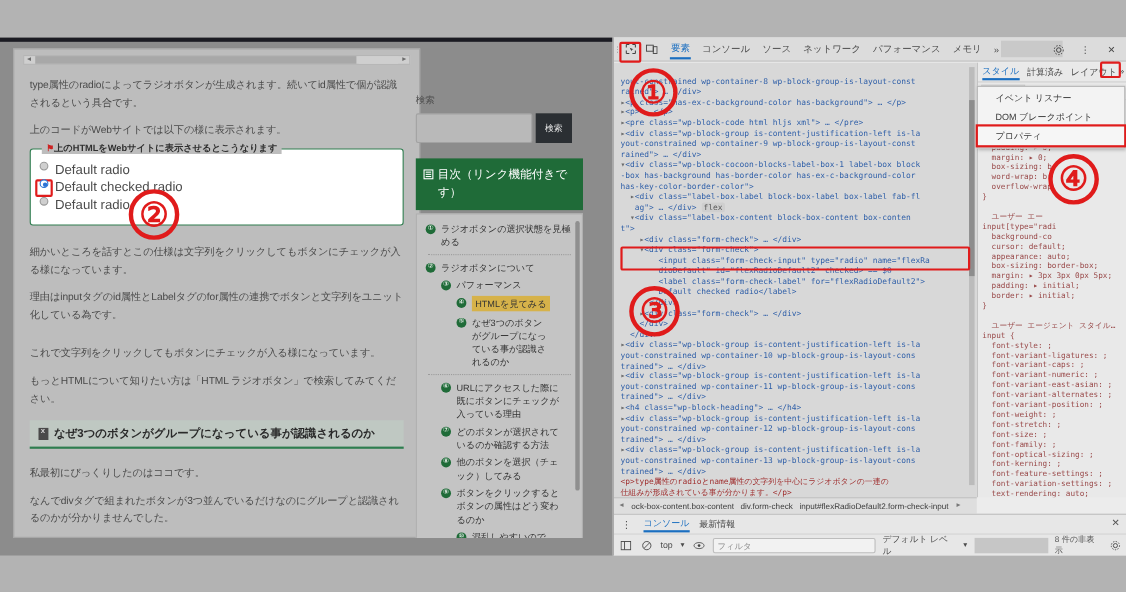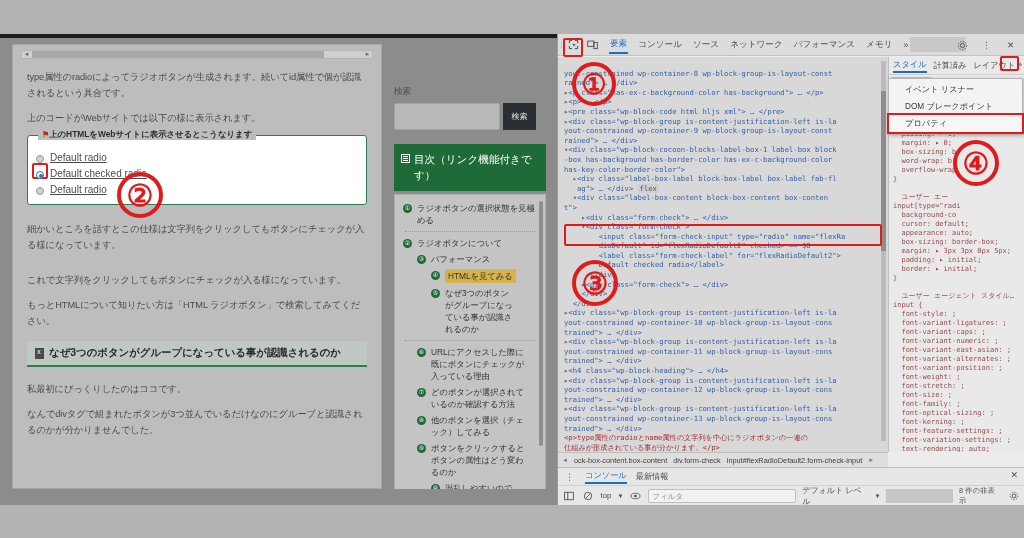--- a/index.html
+++ b/index.html
@@ -66,25 +66,24 @@
     top: -7px; left: 10px;
     background: #bdbdbd;
     padding: 0 4px;
     font-size: 8.4px;
     font-weight: bold;
     color: #2f2f2f;
     white-space: nowrap;
   }
   .label-box-title .flag { color: #cc2222; font-size: 8px; }
   .radio-row {
-    display: flex; align-items: flex-end;
-    font-size: 10px; color: #4c4c4c;
+    display: flex; align-items: flex-start;
+    font-size: 12px; color: #4c4c4c;
     height: 16px;
     position: relative;
-    text-decoration: underline;
   }
   .radio-dot {
     width: 8px; height: 8px; border-radius: 50%;
     border: 1px solid #9a9a9a; background: #cfcfcf;
     margin-right: 6px; flex: 0 0 auto;
   }
   .radio-dot.checked {
     border: 1px solid #2a72d4; background: #fff;
     position: relative;
   }
@@ -114,21 +113,21 @@
   }
   .doc-ico {
     width: 9px; height: 11px; background: #4a4a4a;
     display:inline-block; position: relative; flex:0 0 auto;
   }
   .doc-ico::after{ content:"x"; position:absolute; color:#d5d5d5; font-size:7px; left:2px; top:0px;}
 
   
   .side-col {
     position: absolute;
-    left: 390px; top: 10px;
+    left: 374px; top: 10px;
     width: 160px; height: 445px;
     overflow: hidden;
   }
   .search-label { font-size: 8.6px; color: #4e4e4e; margin: 42px 0 5px 4px; }
   .search-row { display: flex; margin-left: 4px; }
   .search-input {
     width: 106px; height: 27px;
     background: #b9b9b9; border: 1px solid #a2a2a2; border-radius: 2px;
   }
   .search-btn {
@@ -373,20 +372,21 @@
           <span>Default checked radio</span>
         </div>
         <div class="radio-row">
           <span class="radio-dot"></span>
           <span>Default radio</span>
         </div>
       </div>
 
       <div style="height:6px"></div>
       <p class="para">細かいところを話すとこの仕様は文字列をクリックしてもボタンにチェックが入る様になっています。</p>
+      <p class="para">理由はinputタグのid属性とLabelタグのfor属性の連携でボタンと文字列をユニット化している為です。</p>
       <div style="height:10px"></div>
       <p class="para">これで文字列をクリックしてもボタンにチェックが入る様になっています。</p>
       <p class="para">もっとHTMLについて知りたい方は「HTML ラジオボタン」で検索してみてください。</p>
 
       <div class="section-head">
         <span class="doc-ico"></span>
         <span>なぜ3つのボタンがグループになっている事が認識されるのか</span>
       </div>
 
       <div style="height:14px"></div>

